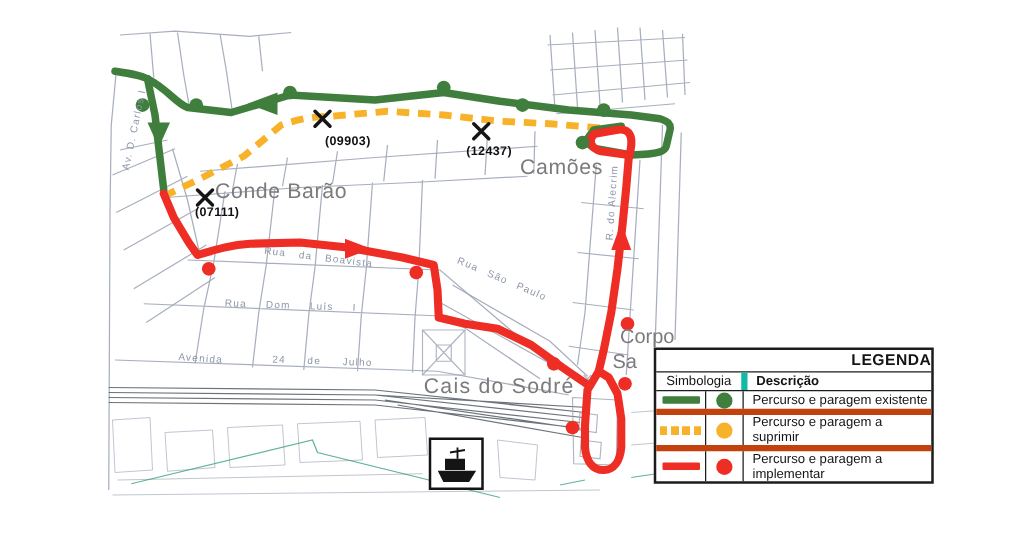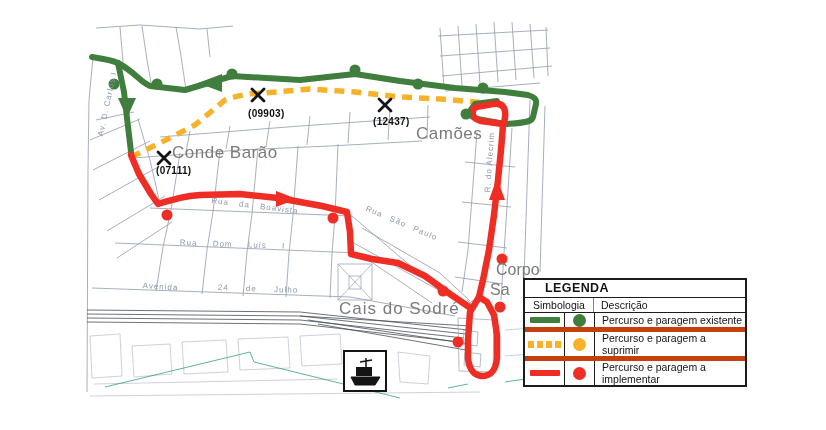--- a/index.html
+++ b/index.html
@@ -30,24 +30,24 @@
   .area-label{font-size:17px;color:var(--c-label_gray);letter-spacing:.5px;}
   .area-label-sm{font-size:16px;color:var(--c-label_gray);}
   .code{font-size:10px;font-weight:bold;color:#101010;letter-spacing:.3px;}
   .street-name{font-size:8px;color:#8d96a8;letter-spacing:1px;transform-origin:0 0;}
 
   
   .legend{position:absolute;left:523px;top:278px;width:224px;height:109px;z-index:5;
           background:#fff;border:2px solid #1c1c1c;box-sizing:border-box;
           display:flex;flex-direction:column;color:#141414;}
   .legend-title{height:17px;line-height:17px;border-bottom:1px solid #1c1c1c;
-          text-align:left;font-weight:bold;font-size:12.5px;letter-spacing:.4px;padding-left:20px;}
+          text-align:right;font-weight:bold;font-size:12.5px;letter-spacing:.4px;padding-left:20px;}
   .legend-header{height:14px;display:flex;border-bottom:1px solid #1c1c1c;font-size:10.5px;align-items:center;}
   .lh-sym{width:68px;text-align:center;}
-  .lh-desc{flex:1;border-left:1px solid #14b8a6;padding-left:7px;height:100%;line-height:14px;box-sizing:border-box;}
+  .lh-desc{flex:1;border-left:5px solid #14b8a6;padding-left:7px;height:100%;line-height:14px;box-sizing:border-box;font-weight:bold;}
   .legend-row{flex:1;display:flex;align-items:stretch;border-bottom:5px solid #c2410c;}
   .legend-row:last-child{border-bottom:none;}
   .lc-line{width:39px;display:flex;align-items:center;justify-content:center;}
   .lc-dot{width:29px;display:flex;align-items:center;justify-content:center;border-left:1px solid #1c1c1c;}
   .lc-desc{flex:1;display:flex;align-items:center;border-left:1px solid #1c1c1c;padding-left:7px;font-size:10.5px;}
   .sw-line{width:30px;height:6px;border-radius:1px;}
   .sw-green{background:var(--c-green);}
   .sw-red{background:var(--c-red);}
   .sw-dashed{width:33px;height:7px;background:repeating-linear-gradient(to right,var(--c-yellow) 0,var(--c-yellow) 6px,transparent 6px,transparent 9px);}
   .sw-dot{width:13px;height:13px;border-radius:50%;}
@@ -169,21 +169,21 @@
     </g>
   </svg>
 
   <div class="lbl area-label" style="left:172px;top:143px;">Conde Barão</div>
   <div class="lbl area-label" style="left:416px;top:124px;">Camões</div>
   <div class="lbl area-label" style="left:339px;top:299px;letter-spacing:1px;">Cais do Sodré</div>
   <div class="lbl area-label-sm" style="left:496px;top:261px;">Corpo</div>
   <div class="lbl area-label-sm" style="left:490px;top:281px;">Sa</div>
 
   <div class="lbl code" style="left:156px;top:165px;">(07111)</div>
-  <div class="lbl code" style="left:248px;top:108px;">(09903)</div>
+  <div class="lbl code" style="left:260px;top:108px;">(09903)</div>
   <div class="lbl code" style="left:373px;top:116px;">(12437)</div>
 
   <div class="lbl street-name" style="left:212px;top:196px;transform:rotate(7deg);word-spacing:7px;">Rua da Boavista</div>
   <div class="lbl street-name" style="left:180px;top:238px;transform:rotate(2deg);word-spacing:12px;">Rua Dom Luís I</div>
   <div class="lbl street-name" style="left:143px;top:281px;transform:rotate(4deg);">Avenida</div>
   <div class="lbl street-name" style="left:218px;top:283px;transform:rotate(2deg);word-spacing:14px;">24 de Julho</div>
   <div class="lbl street-name" style="left:368px;top:204px;transform:rotate(23deg);word-spacing:5px;">Rua São Paulo</div>
   <div class="lbl street-name" style="left:96px;top:135px;transform:rotate(-78deg);">Av. D. Carlos I</div>
   <div class="lbl street-name" style="left:483px;top:192px;transform:rotate(-86deg);">R. do Alecrim</div>
 

